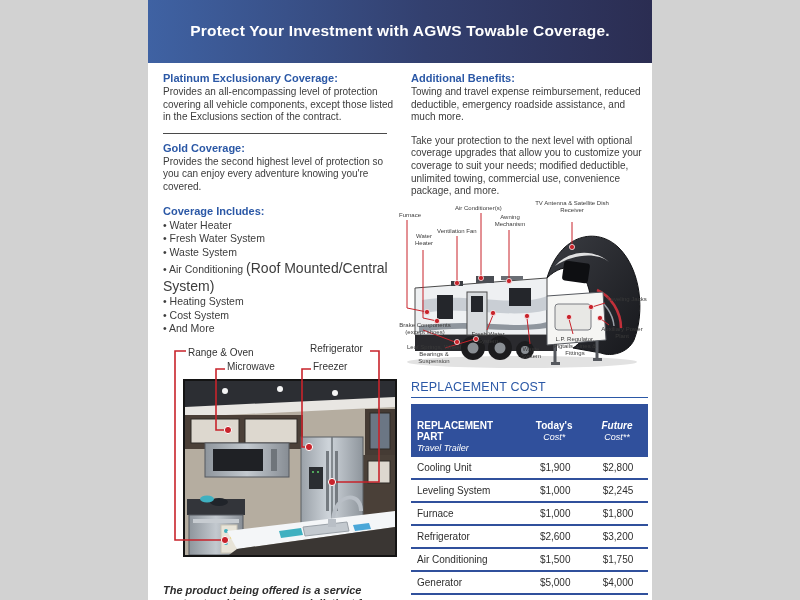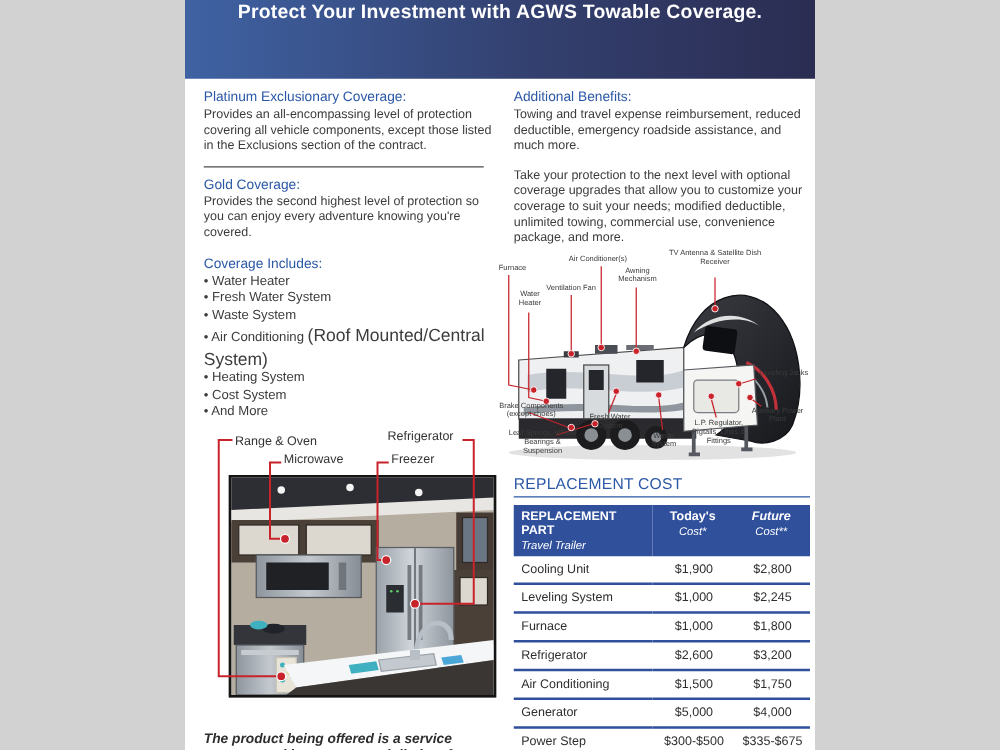--- a/index.html
+++ b/index.html
@@ -7,27 +7,27 @@
   body {
     background:#d2d2d2;
     font-family:"Liberation Sans", sans-serif;
     position:relative; overflow:hidden;
     color:#3c3c3c;
   }
   .paper { position:absolute; left:148px; top:0; width:504px; height:600px; background:#ffffff; }
   .header-band {
     position:absolute; left:0; top:0; width:100%; height:63px;
     background:linear-gradient(90deg,#3f62a3 0%, #33406f 55%, #2b2d52 100%);
-    color:#fff; display:flex; flex-direction:row; justify-content:center;
+    color:#fff; display:flex; flex-direction:column; justify-content:center;
     text-align:center; font-weight:bold; font-size:15.5px; line-height:1.35;
     letter-spacing:.2px;
   }
   .col-left  { position:absolute; left:15px;  top:72px; width:238px; }
   .col-right { position:absolute; left:263px; top:72px; width:238px; }
-  .sec-head { color:#2b58a6; font-weight:normal; font-size:11px; margin-bottom:2px; }
+  .sec-head { color:#2b58a6; font-weight:bold; font-size:11px; margin-bottom:2px; }
   .body-text { font-size:10px; line-height:1.26; color:#3c3c3c; }
   .divider { border:none; border-top:1px solid #4a4a4a; width:94%; margin:9px 0 8px 0; }
   .mt { margin-top:11px; }
   ul.cov { list-style:none; margin-top:2px; }
   ul.cov li { font-size:10.5px; line-height:1.29; color:#3c3c3c; }
   ul.cov li::before { content:"• "; }
   ul.cov li .note { font-size:14px; }
 
   
   .kitchen-fig { position:relative; width:240px; height:218px; margin-top:7px; }
@@ -40,21 +40,21 @@
   
   .rv-diagram { position:relative; width:256px; height:180px; margin:2px 0 0 -14px; }
   .rv-label { position:absolute; font-size:6px; line-height:1.18; color:#3a3a3a; text-align:center; }
   .rv-art { position:absolute; left:0; top:0; }
 
   
   .rc-title { color:#2b58a6; font-weight:normal; font-size:12.5px; letter-spacing:.2px;
               border-bottom:1.5px solid #2b58a6; padding-bottom:3px; width:237px; }
   table.rc { border-collapse:collapse; width:237px; margin-top:6px; table-layout:fixed; }
   table.rc th { background:#30509c; color:#fff; text-align:left; font-size:10px;
-                padding:4px 4px 4px 6px; vertical-align:top; }
+                padding:16px 4px 4px 6px; vertical-align:top; }
   table.rc th .sub { display:block; font-weight:normal; font-style:italic; font-size:9px; margin-top:1px; }
   table.rc th.c, table.rc td.c { text-align:center; }
   table.rc th.fut .l1 { font-style:italic; }
   table.rc td { font-size:10px; color:#2e2e2e; padding:5px 2px 5px 6px; border-bottom:2.5px solid #30509c; }
   table.rc col.part { width:47%; } table.rc col.td2 { width:26%; } table.rc col.td3 { width:27%; }
 </style>
 </head>
 <body>
 
 <div class="paper">

